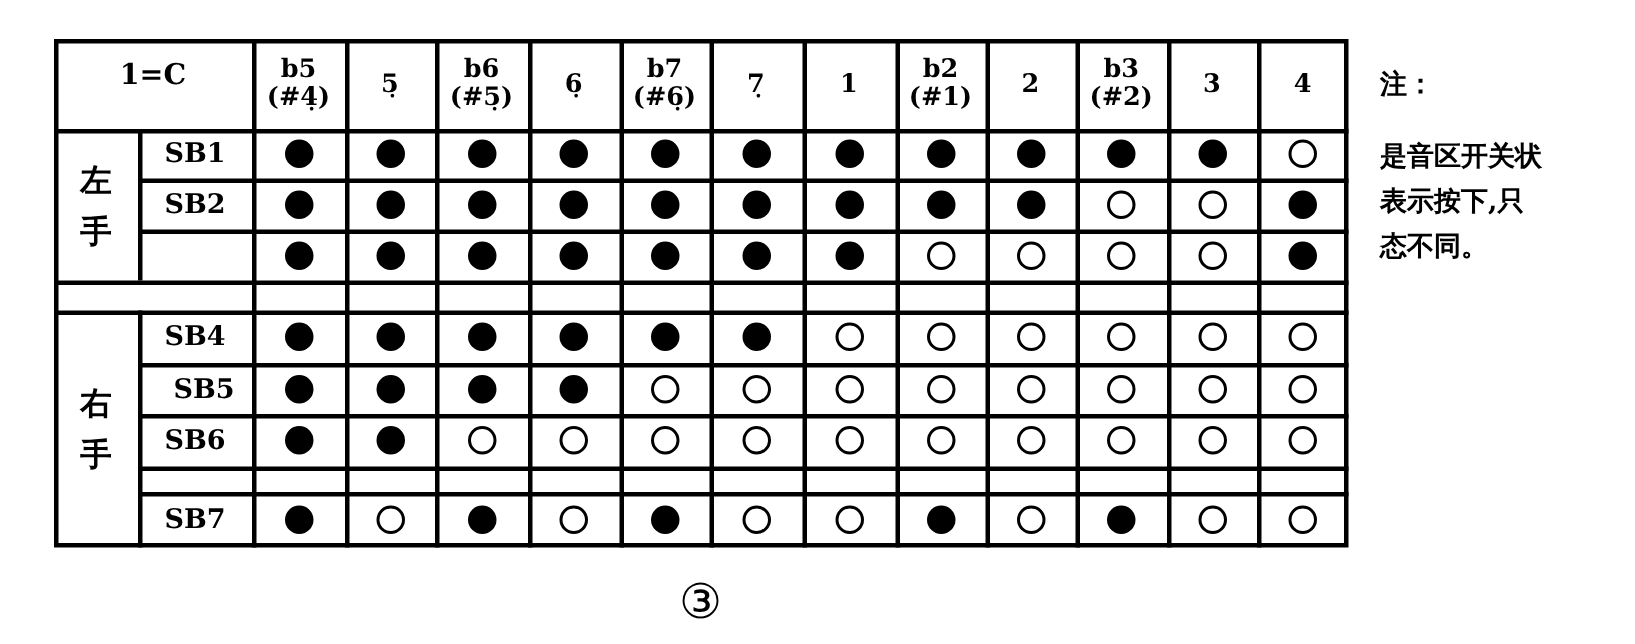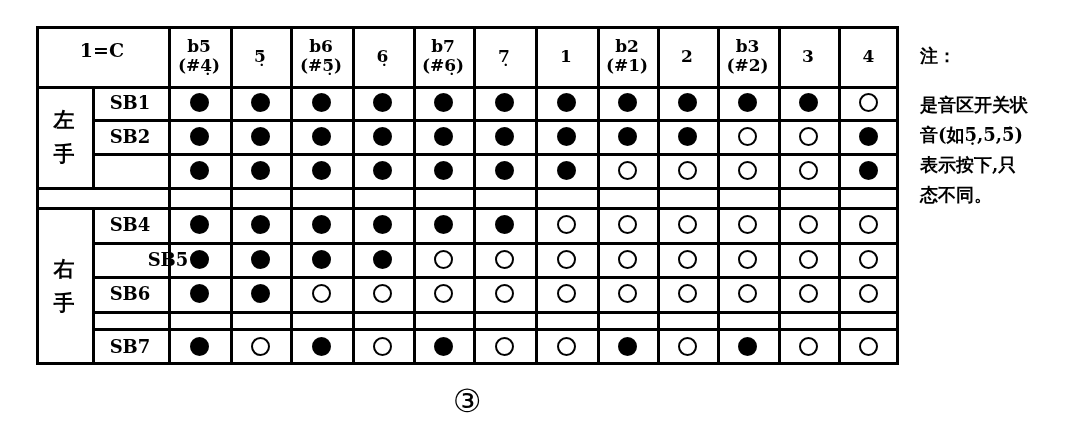--- a/index.html
+++ b/index.html
@@ -244,21 +244,21 @@
     </div>
     <div class="cell" style="left: 678px; top: 178px; width: 61px; height: 35px;">
       <div class="dot"></div>
     </div>
     <div class="cell" style="left: 739px; top: 178px; width: 60px; height: 35px;">
       <div class="dot"></div>
     </div>
     <div class="cell" style="left: 799px; top: 178px; width: 61px; height: 35px;">
       <div class="dot"></div>
     </div>
-    <div class="cell sb" style="left: 53px; top: 213px; width: 88px; height: 34px; margin-left: 32px;">SB5</div>
+    <div class="cell sb" style="left: 53px; top: 213px; width: 88px; height: 34px;">SB5</div>
     <div class="cell" style="left: 129px; top: 213px; width: 62px; height: 34px;">
       <div class="dot on"></div>
     </div>
     <div class="cell" style="left: 191px; top: 213px; width: 60px; height: 34px;">
       <div class="dot on"></div>
     </div>
     <div class="cell" style="left: 251px; top: 213px; width: 62px; height: 34px;">
       <div class="dot on"></div>
     </div>
     <div class="cell" style="left: 313px; top: 213px; width: 61px; height: 34px;">
@@ -361,19 +361,18 @@
     </div>
     <div class="cell" style="left: 799px; top: 299px; width: 61px; height: 37px;">
       <div class="dot"></div>
     </div>
   </div>
 
 <div class="notes">
   <div class="title">注：</div>
   <div class="remark">
     <span>是音区开关状</span>
-    <span>音(如5̣,5,5̇)</span>
     <span>表示按下,只</span>
     <span>态不同。</span>
   </div>
 </div>
 
 <div class="figno">③</div>
 
 </body></html>

